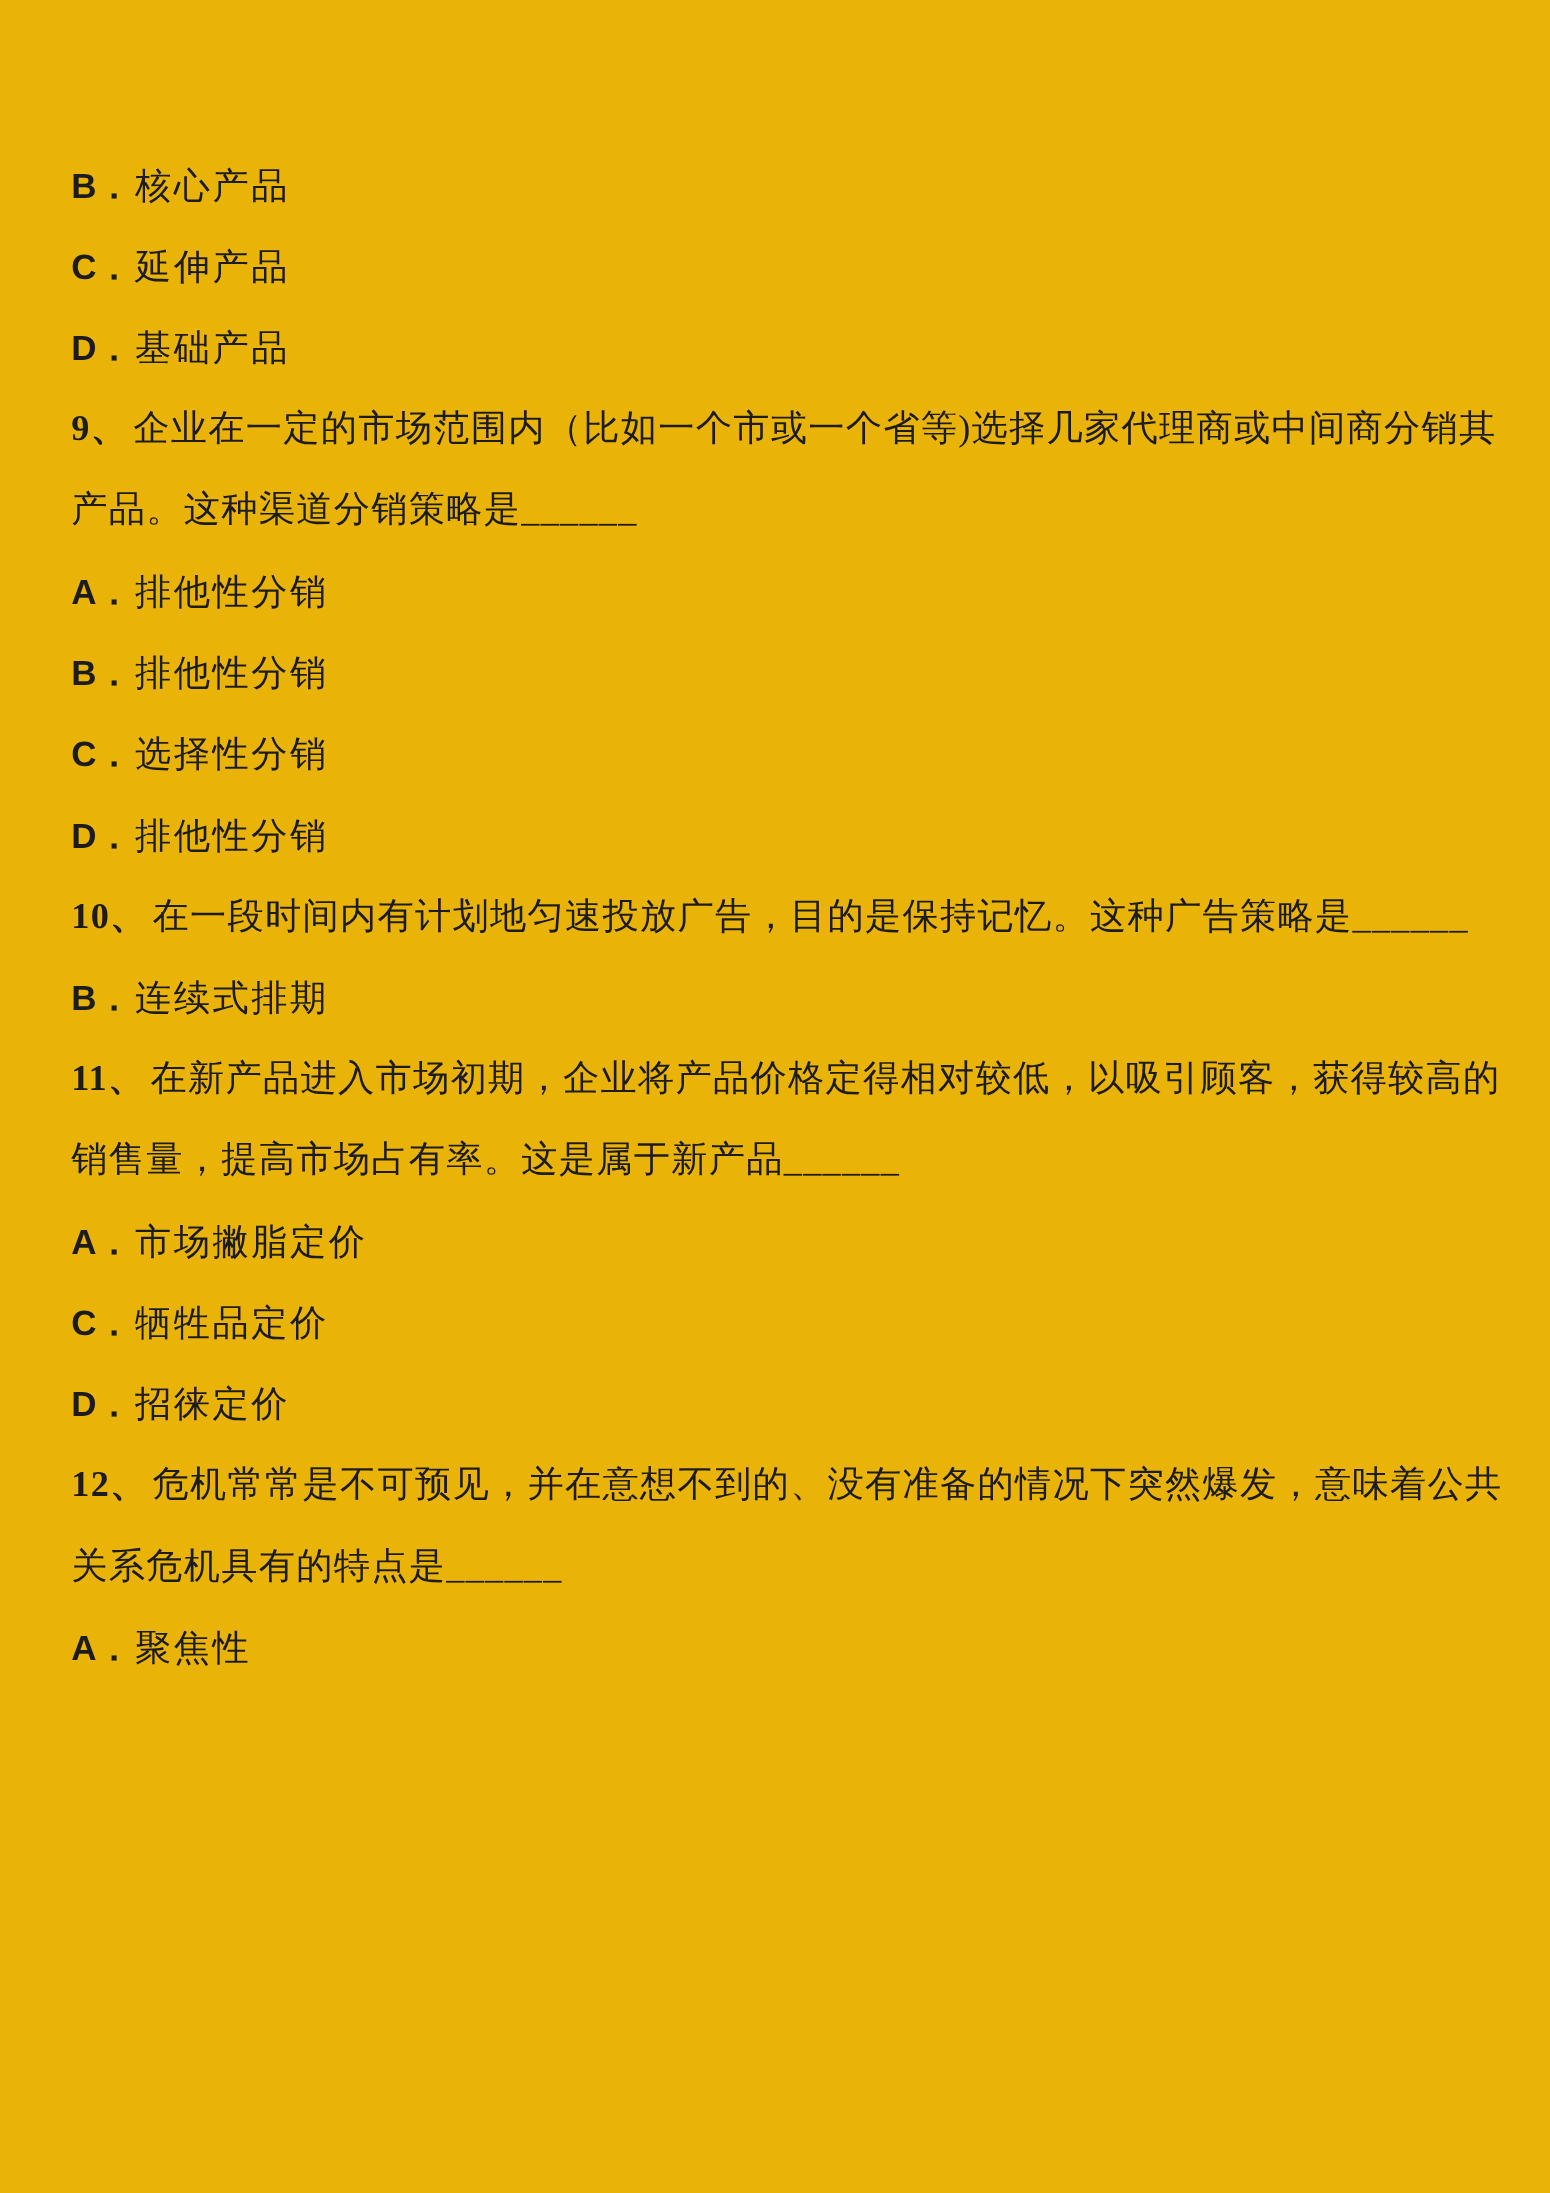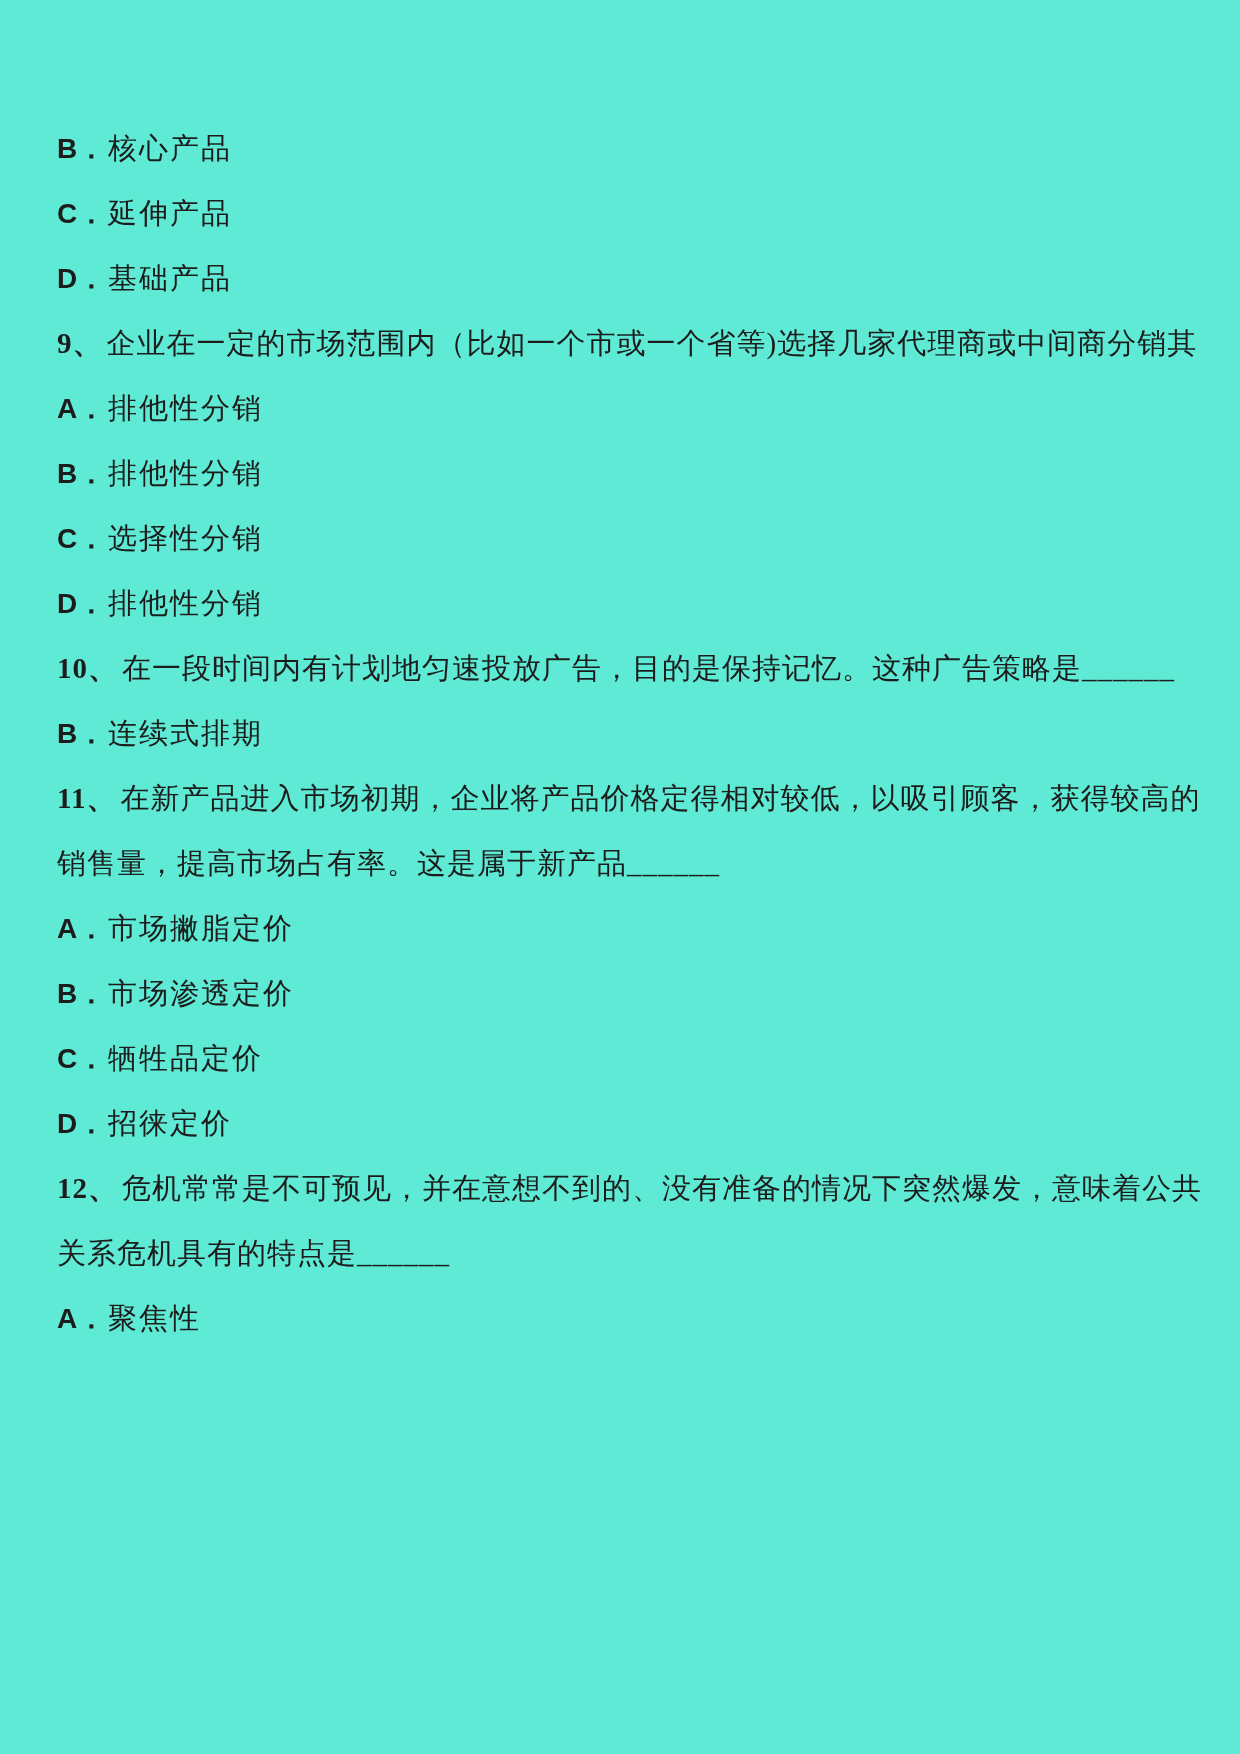--- a/index.html
+++ b/index.html
@@ -1,20 +1,20 @@
 <!DOCTYPE html>
 <html><head>
 <meta charset="utf-8">
 <style>
   html, body { margin: 0; padding: 0; background: #ffffff; }
   .page {
     position: relative;
     width: 1240px;
     height: 1754px;
-    background: #5eead4;
+    background: #eab308;
     overflow: hidden;
   }
   .content {
     position: absolute;
     left: 57px;
     top: 116px;
     width: 1112px;
   }
   .line {
     height: 65px;
@@ -58,20 +58,23 @@
       <span class="opt-label">C．</span><span class="opt-text">延伸产品</span>
     </div>
     <div class="line">
       <span class="opt-label">D．</span><span class="opt-text">基础产品</span>
     </div>
 
     <div class="line">
       <span class="q-num">9、</span><span class="stem-text">企业在一定的市场范围内（比如一个市或一个省等)选择几家代理商或中间商分销其</span>
     </div>
     <div class="line">
+      <span class="stem-text">产品。这种渠道分销策略是______</span>
+    </div>
+    <div class="line">
       <span class="opt-label">A．</span><span class="opt-text">排他性分销</span>
     </div>
     <div class="line">
       <span class="opt-label">B．</span><span class="opt-text">排他性分销</span>
     </div>
     <div class="line">
       <span class="opt-label">C．</span><span class="opt-text">选择性分销</span>
     </div>
     <div class="line">
       <span class="opt-label">D．</span><span class="opt-text">排他性分销</span>
@@ -87,23 +90,20 @@
     <div class="line">
       <span class="q-num">11、</span><span class="stem-text">在新产品进入市场初期，企业将产品价格定得相对较低，以吸引顾客，获得较高的</span>
     </div>
     <div class="line">
       <span class="stem-text">销售量，提高市场占有率。这是属于新产品______</span>
     </div>
     <div class="line">
       <span class="opt-label">A．</span><span class="opt-text">市场撇脂定价</span>
     </div>
     <div class="line">
-      <span class="opt-label">B．</span><span class="opt-text">市场渗透定价</span>
-    </div>
-    <div class="line">
       <span class="opt-label">C．</span><span class="opt-text">牺牲品定价</span>
     </div>
     <div class="line">
       <span class="opt-label">D．</span><span class="opt-text">招徕定价</span>
     </div>
 
     <div class="line">
       <span class="q-num">12、</span><span class="stem-text">危机常常是不可预见，并在意想不到的、没有准备的情况下突然爆发，意味着公共</span>
     </div>
     <div class="line">

